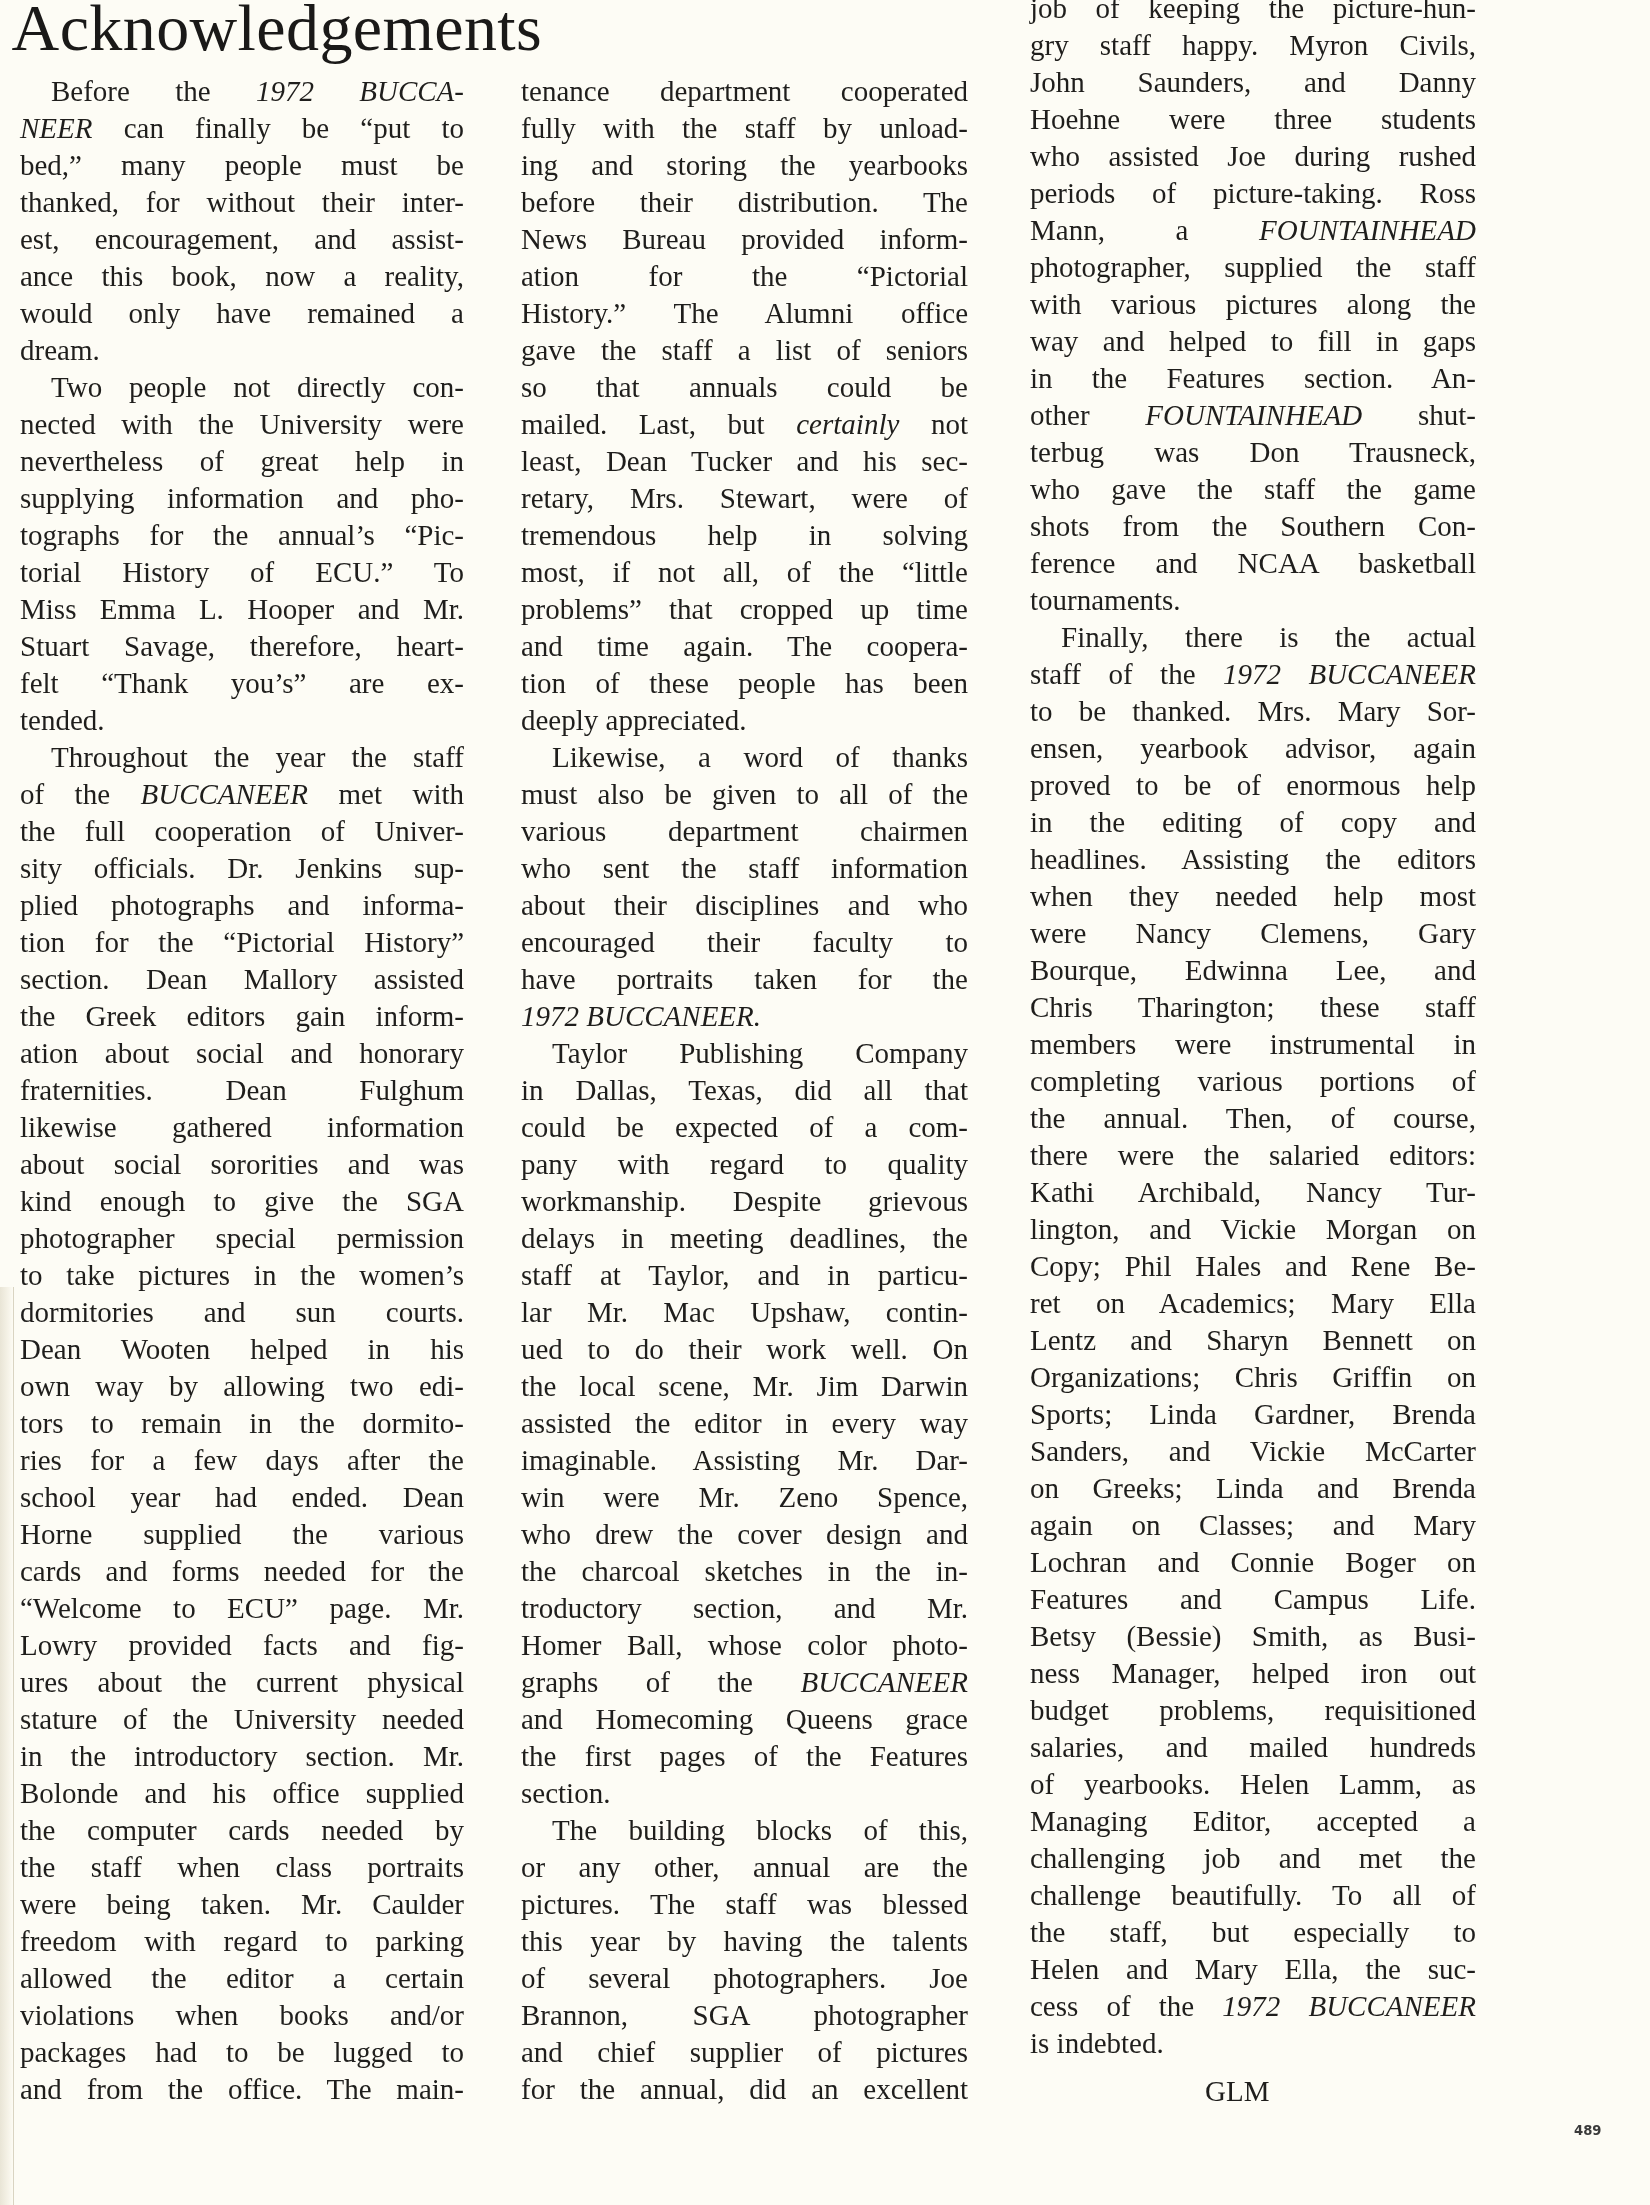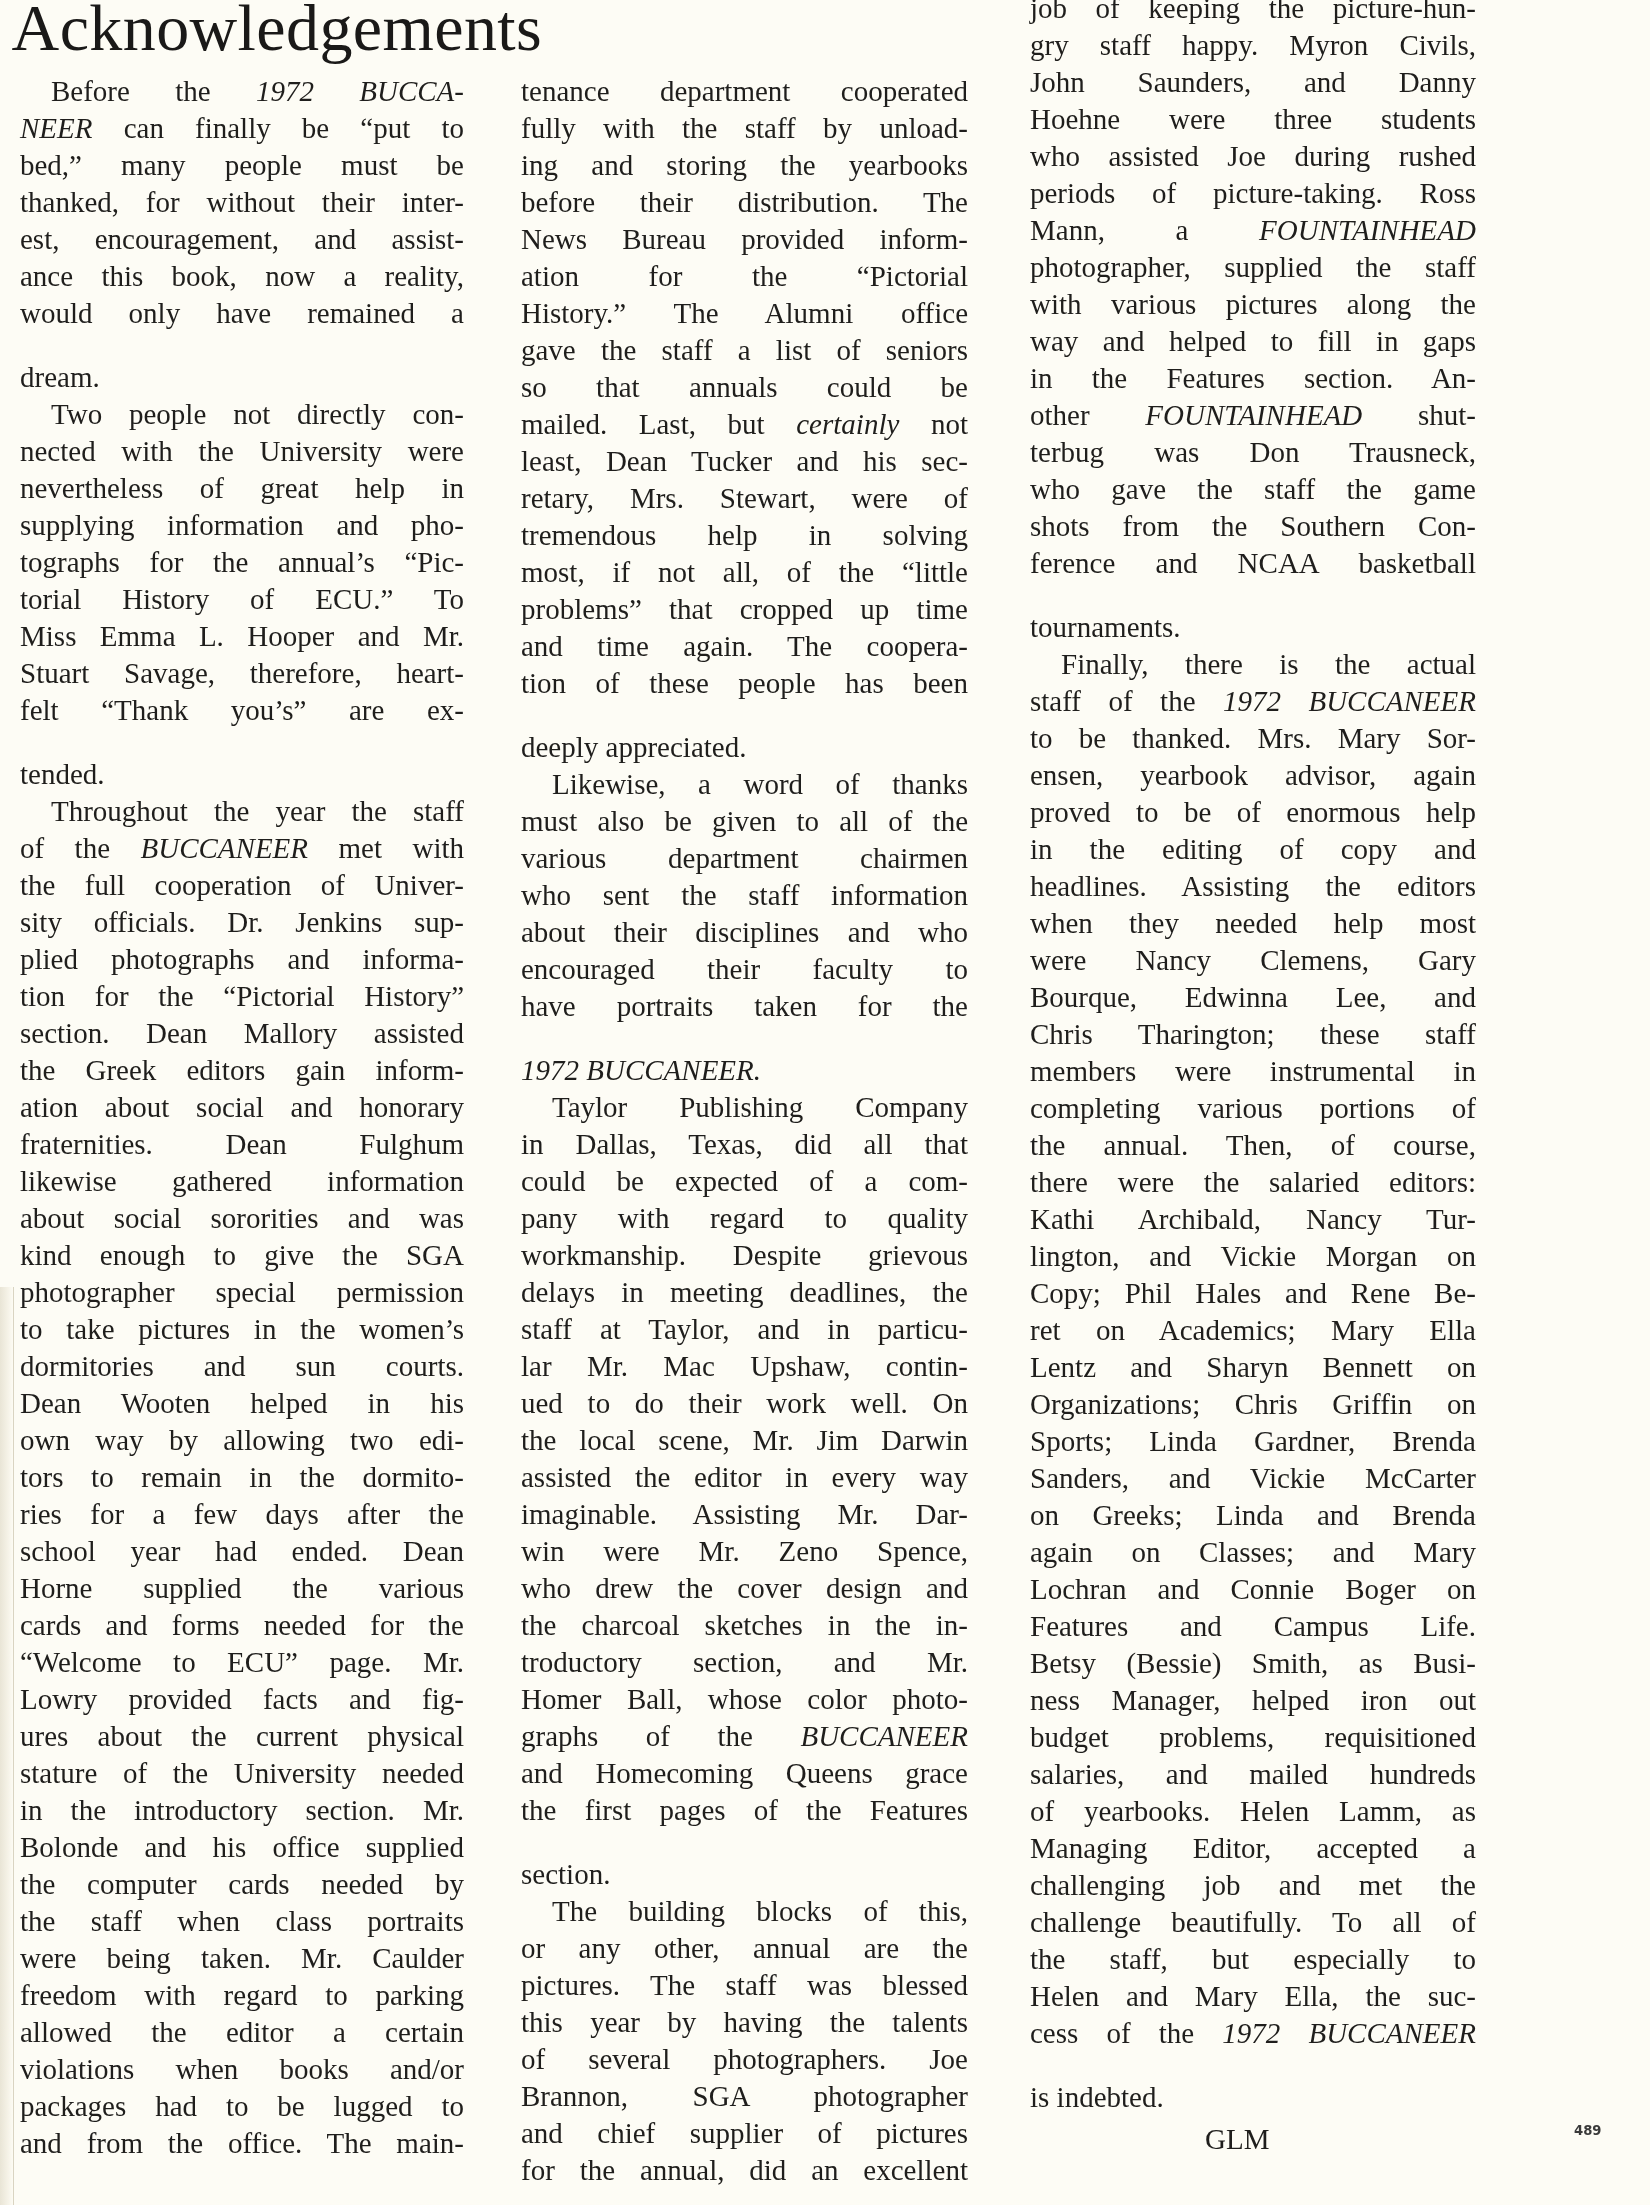--- a/index.html
+++ b/index.html
@@ -22,21 +22,21 @@
   .col {
     position:absolute; font-size:29px; line-height:37px;
   }
   .col1 { left:20px;  top:73px; width:444px; }
   .col2 { left:521px; top:73px; width:447px; }
   .col3 { left:1030px; top:-10px; width:446px; }
   .line {
     display:block; height:37px; white-space:nowrap;
     text-align:justify; text-align-last:justify;
   }
-  .line.last { text-align-last:left;margin-top:27px; }
+  .line.last { text-align-last:left; }
   .line.indent { padding-left:31px; }
   .sig { text-align-last:left !important; padding-left:175px; }
   i { font-style:italic; }
   .pageno {
     position:absolute; left:1574px; top:2123px;
     font-family:"DejaVu Sans","Liberation Sans",sans-serif;
     font-weight:bold; font-size:13.2px; color:#3a3a3a;text-align:right;
   }
 </style>
 </head>
@@ -210,17 +210,17 @@
     <span class="line"><span>budget problems, requisitioned</span></span>
     <span class="line"><span>salaries, and mailed hundreds</span></span>
     <span class="line"><span>of yearbooks. Helen Lamm, as</span></span>
     <span class="line"><span>Managing Editor, accepted a</span></span>
     <span class="line"><span>challenging job and met the</span></span>
     <span class="line"><span>challenge beautifully. To all of</span></span>
     <span class="line"><span>the staff, but especially to</span></span>
     <span class="line"><span>Helen and Mary Ella, the suc-</span></span>
     <span class="line"><span>cess of the </span><i>1972 BUCCANEER</i></span>
     <span class="line last"><span>is indebted.</span></span>
-    <span class="line sig" style="margin-top: 5px;">GLM</span>
+    <span class="line sig" style="margin-top: 11px;">GLM</span>
   </div>
 
 <div class="pageno">489</div>
 
 
 </body></html>

